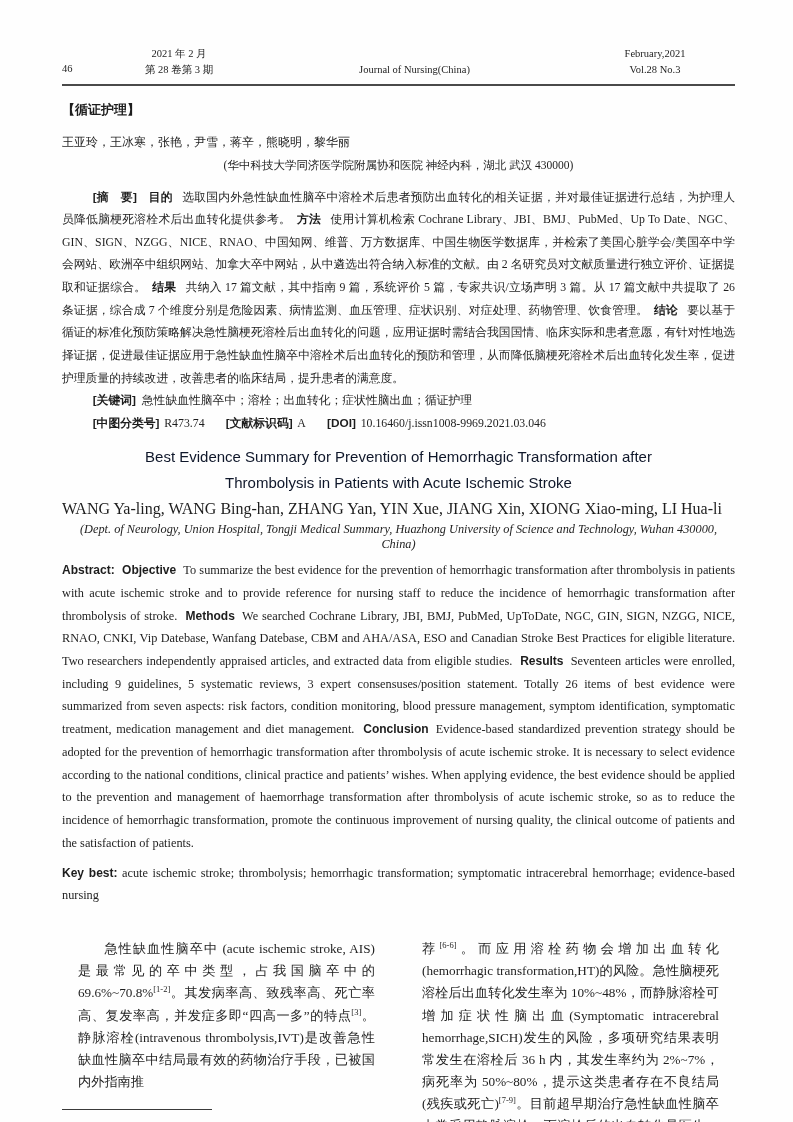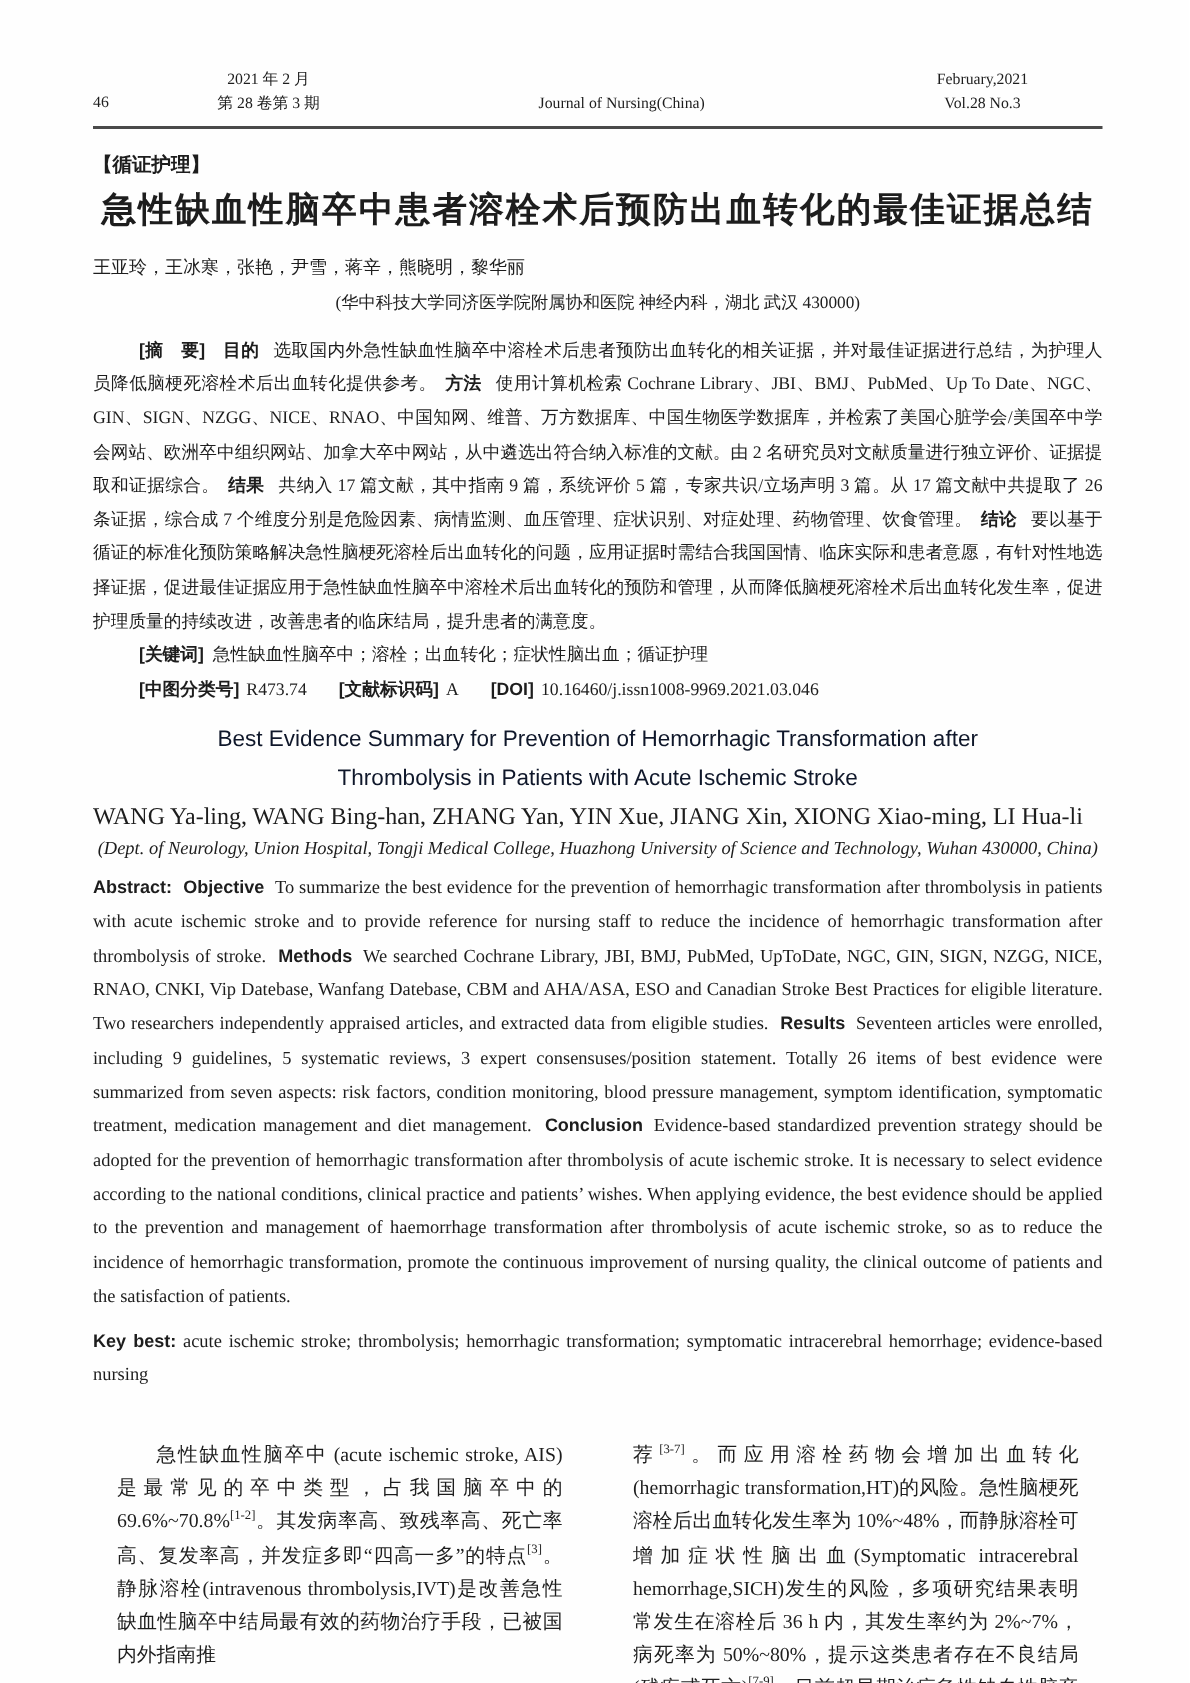--- a/index.html
+++ b/index.html
@@ -105,48 +105,47 @@
     <div class="h-journal">
       <div class="jen">Journal of Nursing(China)</div>
     </div>
     <div class="h-date-en">
       <div>February,2021</div>
       <div>Vol.28 No.3</div>
     </div>
   </header>
 
   <div class="col-label hei">【循证护理】</div>
-  <h1 class="title">急性缺血性脑卒中患者溶栓术后预防出血转化的最佳证据总结</h1>
   <div class="authors">王亚玲，王冰寒，张艳，尹雪，蒋辛，熊晓明，黎华丽</div>
   <div class="affil">(华中科技大学同济医学院附属协和医院 神经内科，湖北 武汉 430000)</div>
 
   <p class="abs"><span class="hei abs-lead">[摘　要]</span><span class="hei sec">目的</span><span>选取国内外急性缺血性脑卒中溶栓术后患者预防出血转化的相关证据，并对最佳证据进行总结，为护理人员降低脑梗死溶栓术后出血转化提供参考。</span><span class="hei sec">方法</span><span>使用计算机检索 Cochrane Library、JBI、BMJ、PubMed、Up To Date、NGC、GIN、SIGN、NZGG、NICE、RNAO、中国知网、维普、万方数据库、中国生物医学数据库，并检索了美国心脏学会/美国卒中学会网站、欧洲卒中组织网站、加拿大卒中网站，从中遴选出符合纳入标准的文献。由 2 名研究员对文献质量进行独立评价、证据提取和证据综合。</span><span class="hei sec">结果</span><span>共纳入 17 篇文献，其中指南 9 篇，系统评价 5 篇，专家共识/立场声明 3 篇。从 17 篇文献中共提取了 26 条证据，综合成 7 个维度分别是危险因素、病情监测、血压管理、症状识别、对症处理、药物管理、饮食管理。</span><span class="hei sec">结论</span><span>要以基于循证的标准化预防策略解决急性脑梗死溶栓后出血转化的问题，应用证据时需结合我国国情、临床实际和患者意愿，有针对性地选择证据，促进最佳证据应用于急性缺血性脑卒中溶栓术后出血转化的预防和管理，从而降低脑梗死溶栓术后出血转化发生率，促进护理质量的持续改进，改善患者的临床结局，提升患者的满意度。</span></p>
 
   <p class="abs kw"><span class="hei abs-lead">[关键词]</span><span>急性缺血性脑卒中；溶栓；出血转化；症状性脑出血；循证护理</span></p>
 
   <p class="abs cls"><span class="hei">[中图分类号]</span><span class="val">R473.74</span><span class="hei gap">[文献标识码]</span><span class="val">A</span><span class="hei gap">[DOI]</span><span class="val">10.16460/j.issn1008-9969.2021.03.046</span></p>
 
   <h2 class="en-title">Best Evidence Summary for Prevention of Hemorrhagic Transformation after Thrombolysis in Patients with Acute Ischemic Stroke</h2>
   <div class="en-authors">WANG Ya-ling, WANG Bing-han, ZHANG Yan, YIN Xue, JIANG Xin, XIONG Xiao-ming, LI Hua-li</div>
-  <div class="en-affil">(Dept. of Neurology, Union Hospital, Tongji Medical College, Huazhong University of Science and Technology, Wuhan 430000, China)</div>
+  <div class="en-affil">(Dept. of Neurology, Union Hospital, Tongji Medical Summary, Huazhong University of Science and Technology, Wuhan 430000, China)</div>
 
   <p class="en-abs"><span class="en-label">Abstract:</span> <span class="en-label sec">Objective</span><span>To summarize the best evidence for the prevention of hemorrhagic transformation after thrombolysis in patients with acute ischemic stroke and to provide reference for nursing staff to reduce the incidence of hemorrhagic transformation after thrombolysis of stroke.</span> <span class="en-label sec">Methods</span><span>We searched Cochrane Library, JBI, BMJ, PubMed, UpToDate, NGC, GIN, SIGN, NZGG, NICE, RNAO, CNKI, Vip Datebase, Wanfang Datebase, CBM and AHA/ASA, ESO and Canadian Stroke Best Practices for eligible literature. Two researchers independently appraised articles, and extracted data from eligible studies.</span> <span class="en-label sec">Results</span><span>Seventeen articles were enrolled, including 9 guidelines, 5 systematic reviews, 3 expert consensuses/position statement. Totally 26 items of best evidence were summarized from seven aspects: risk factors, condition monitoring, blood pressure management, symptom identification, symptomatic treatment, medication management and diet management.</span> <span class="en-label sec">Conclusion</span><span>Evidence-based standardized prevention strategy should be adopted for the prevention of hemorrhagic transformation after thrombolysis of acute ischemic stroke. It is necessary to select evidence according to the national conditions, clinical practice and patients’ wishes. When applying evidence, the best evidence should be applied to the prevention and management of haemorrhage transformation after thrombolysis of acute ischemic stroke, so as to reduce the incidence of hemorrhagic transformation, promote the continuous improvement of nursing quality, the clinical outcome of patients and the satisfaction of patients.</span></p>
 
   <p class="en-abs"><span class="en-label">Key best:</span> <span>acute ischemic stroke; thrombolysis; hemorrhagic transformation; symptomatic intracerebral hemorrhage; evidence-based nursing</span></p>
 
   <div class="columns">
     <div class="col">
       <p class="body-p indent"><span>急性缺血性脑卒中 (acute ischemic stroke, AIS)是最常见的卒中类型，占我国脑卒中的 69.6%~70.8%</span><sup>[1-2]</sup><span>。其发病率高、致残率高、死亡率高、复发率高，并发症多即“四高一多”的特点</span><sup>[3]</sup><span>。静脉溶栓(intravenous thrombolysis,IVT)是改善急性缺血性脑卒中结局最有效的药物治疗手段，已被国内外指南推</span></p>
 
       <div class="fn-rule"></div>
       <div class="fn-block">
         <p class="fn"><span class="hei">[收稿日期]</span> <span>2020-11-07</span></p>
         <p class="fn"><span class="hei">[基金项目]</span> <span>湖北省卫生计生委面上项目(WJ2017M201)</span></p>
 
       </div>
     </div>
 
     <div class="col">
-      <p class="body-p"><span>荐</span><sup>[3-7]</sup><span>。而应用溶栓药物会增加出血转化(hemorrhagic transformation,HT)的风险。急性脑梗死溶栓后出血转化发生率为 10%~48%，而静脉溶栓可增加症状性脑出血(Symptomatic intracerebral hemorrhage,SICH)发生的风险，多项研究结果表明常发生在溶栓后 36 h 内，其发生率约为 2%~7%，病死率为 50%~80%，提示这类患者存在不良结局(残疾或死亡)</span><sup>[7-9]</sup><span>。目前超早期治疗急性缺血性脑卒中常采用静脉溶栓，而溶栓后的出血转化是医生、患者及其家属尤为恐惧和担忧的问题，并且有研究表明亚洲人治疗性出血的发生率显著高于西方人群，加之我国医患关系较为紧</span></p>
+      <p class="body-p"><span>荐</span><sup>[6-6]</sup><span>。而应用溶栓药物会增加出血转化(hemorrhagic transformation,HT)的风险。急性脑梗死溶栓后出血转化发生率为 10%~48%，而静脉溶栓可增加症状性脑出血(Symptomatic intracerebral hemorrhage,SICH)发生的风险，多项研究结果表明常发生在溶栓后 36 h 内，其发生率约为 2%~7%，病死率为 50%~80%，提示这类患者存在不良结局(残疾或死亡)</span><sup>[7-9]</sup><span>。目前超早期治疗急性缺血性脑卒中常采用静脉溶栓，而溶栓后的出血转化是医生、患者及其家属尤为恐惧和担忧的问题，并且有研究表明亚洲人治疗性出血的发生率显著高于西方人群，加之我国医患关系较为紧</span></p>
     </div>
   </div>
 
 </div>
 
 </body></html>

